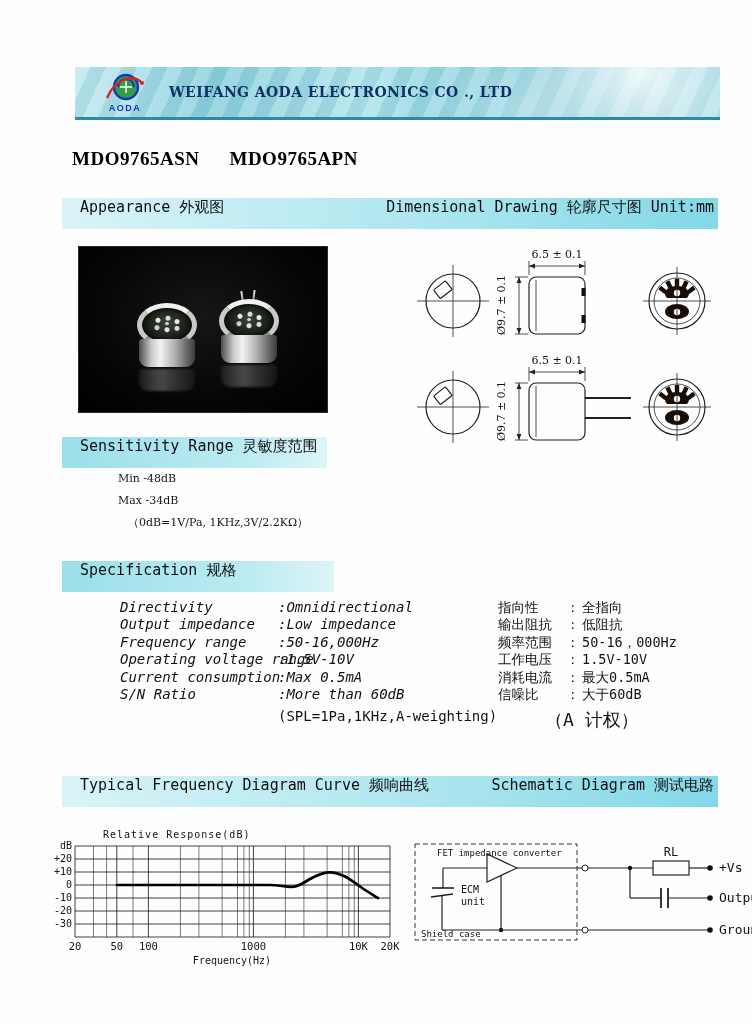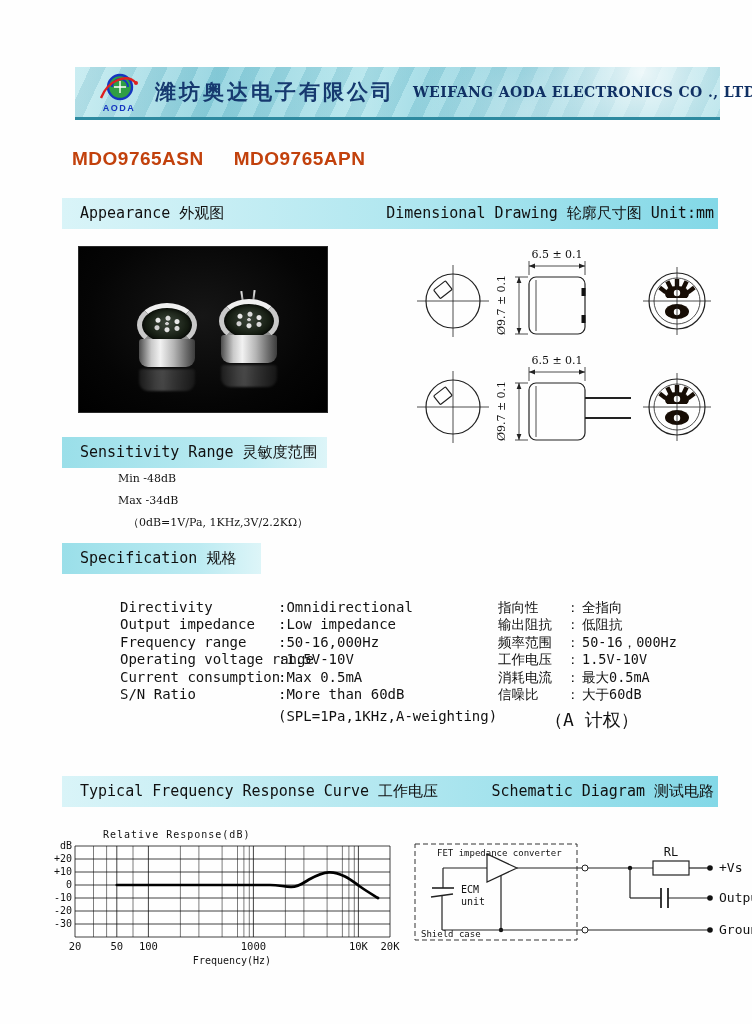--- a/index.html
+++ b/index.html
@@ -28,38 +28,38 @@
     margin-left:16px; letter-spacing:3px; white-space:nowrap;
   }
   .company-en {
     font-family:"DejaVu Serif",serif; font-weight:bold; font-size:14px; color:#103064;
     margin-left:18px; letter-spacing:.4px; white-space:nowrap;
   }
 
   
   .models {
     position:absolute; left:72px; top:148px;
-    font-family:Liberation Sans, sans-serif; font-weight:bold; font-size:19px; color:#c2410c;
+    font-family:Liberation Serif, serif; font-weight:bold; font-size:19px; color:#000000;
     letter-spacing:.5px;
   }
   .models span { margin-right:30px; }
 
   
   .bar {
-    position:absolute; height:31px; display:flex; align-items:center;
+    position:absolute; height:31px; display:flex; align-items:flex-start;
     font-size:15px; color:#101010;
     background:linear-gradient(90deg, #d9f4f8 0%, #aee6ef 55%, #83d8e7 100%);
   }
   .bar.short { background:linear-gradient(90deg, #9adfe9 0%, #bdebf2 70%, #ddf5f8 100%); }
   .bar .lbl { padding-left:18px; white-space:nowrap; }
   .bar .lbl.right { margin-left:auto; padding-right:4px; }
 
   .bar-top    { left:62px; top:198px; width:656px; }
   .bar-sens   { left:62px; top:437px; width:265px; }
-  .bar-spec   { left:62px; top:543px; width:199px; }
+  .bar-spec   { left:62px; top:561px; width:272px; }
   .bar-bottom { left:62px; top:776px; width:656px; }
 
   
   .photo {
     position:absolute; left:78px; top:246px; width:250px; height:167px;
     background: radial-gradient(ellipse at 50% 42%, #161616 0%, #050505 65%, #000 100%);
     border:1px solid #2a2a2a;
   }
   .mic { position:absolute; width:60px; height:84px; }
   .mic .face {
@@ -89,21 +89,21 @@
     border-radius:9px 9px 3px 3px;
   }
   .pin { position:absolute; width:2px; height:10px; background:linear-gradient(180deg,#eee,#999); }
 
   
   .sens-lines { position:absolute; left:118px; top:468px; font-family:"DejaVu Serif",serif; font-size:11px; line-height:22px; color:#141414; }
   .sens-lines .indent { padding-left:10px; }
 
   
   .spec-en { position:absolute; left:120px; top:599px; font-size:14px; line-height:17.4px; }
-  .spec-en .row { display:grid; grid-template-columns:158px auto; white-space:nowrap; }
+  .spec-en .row { display:grid; grid-template-columns:158px auto; white-space:nowrap;font-style:italic; }
   .spec-note-en { position:absolute; left:278px; top:708px; font-size:14px; white-space:nowrap; }
   .spec-cn { position:absolute; left:498px; top:599px; font-size:13.5px; line-height:17.4px; }
   .spec-cn .row { display:grid; grid-template-columns:68px 16px auto; white-space:nowrap; }
   .spec-note-cn { position:absolute; left:545px; top:708px; font-size:18px; white-space:nowrap; }
 
   
   svg { position:absolute; overflow:visible; }
   .dim-row1 { left:405px; top:246px; }
   .dim-row2 { left:405px; top:352px; }
   .chart-svg { left:45px; top:828px; }
@@ -126,21 +126,20 @@
       <svg width="40" height="34" viewBox="0 0 40 34" style="position:static">
         <circle cx="21" cy="16" r="12" fill="#2f9e44"></circle>
         <circle cx="21" cy="16" r="12" fill="none" stroke="#1535c0" stroke-width="2.4"></circle>
         <path d="M13,16 a8,8 0 0 1 16,0" fill="none" stroke="#1535c0" stroke-width="2"></path>
         <path d="M2,27 C9,9 28,2 37,12" fill="none" stroke="#e02020" stroke-width="2.4"></path>
         <circle cx="37" cy="12" r="2" fill="#e02020"></circle>
         <path d="M21,10 L21,22 M15,16 L27,16" stroke="#ffffff" stroke-width="1.4"></path>
       </svg>
       <div class="logo-name">AODA</div>
     </div>
-    <div class="company-cn">潍坊奥达电子有限公司</div>
     <div class="company-en">WEIFANG AODA ELECTRONICS CO ., LTD</div>
   </div>
 
   <div class="models">
     <span>MDO9765ASN</span><span>MDO9765APN</span>
   </div>
 
   <div class="bar bar-top">
     <span class="lbl">Appearance 外观图</span>
     <span class="lbl right">Dimensional Drawing 轮廓尺寸图 Unit:mm</span>
@@ -314,21 +313,21 @@
       </div>
     <div class="row">
         <span>信噪比</span>
         <span>：</span>
         <span>大于60dB</span>
       </div>
   </div>
   <div class="spec-note-cn">（A 计权）</div>
 
   <div class="bar bar-bottom">
-    <span class="lbl">Typical Frequency Response Curve 工作电压</span>
+    <span class="lbl">Typical Frequency Diagram Curve 频响曲线</span>
     <span class="lbl right">Schematic Diagram 测试电路</span>
   </div>
 
   <svg class="chart-svg" width="360" height="140" viewBox="0 0 360 140">
     <text x="58" y="10" font-size="10" letter-spacing="1">Relative Response(dB)</text>
     <text x="27" y="21" font-size="10" text-anchor="end">dB</text>
 
     <g>
       <line class="grid" x1="30" y1="18" x2="345" y2="18"></line>
       <line class="grid" x1="30" y1="31" x2="345" y2="31"></line>

